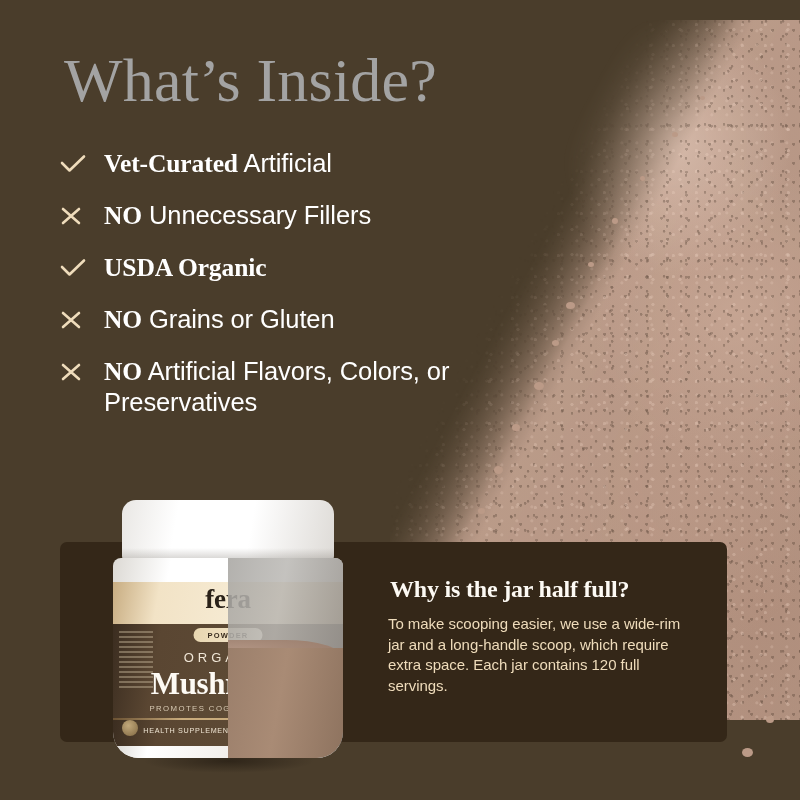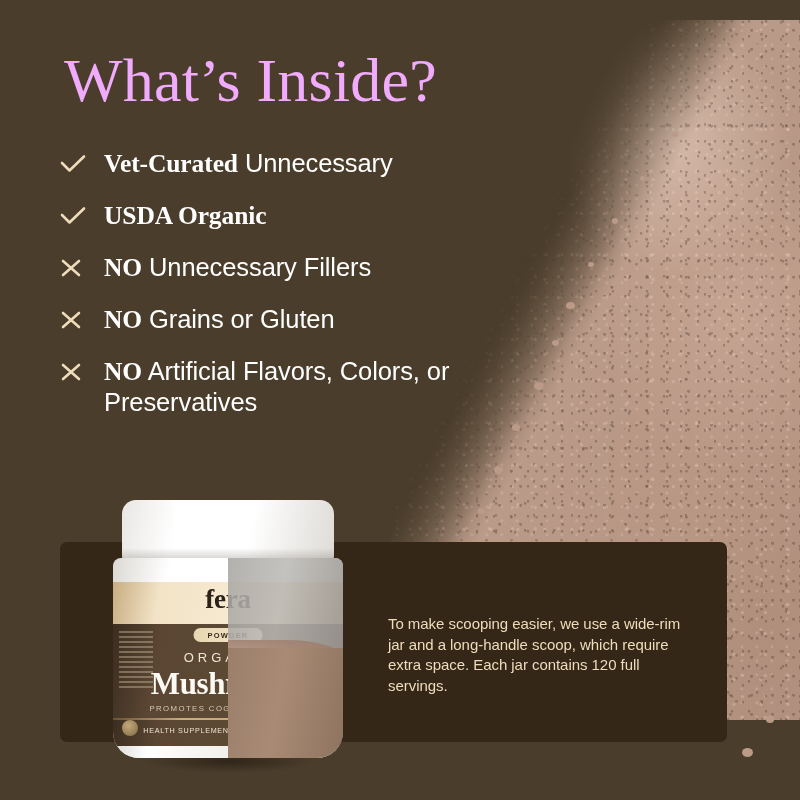--- a/index.html
+++ b/index.html
@@ -50,21 +50,21 @@
   .powder-speck {
     position:absolute; border-radius:50%;
     background:#bb9a87;
   }
 
   
   #headline {
     position:absolute; left:64px; top:48px; z-index:5;
     font-family:"Liberation Serif", serif;
     font-size:62px; line-height:1.06;
-    color:#f0abfc; font-weight:400;
+    color:#a3a3a3; font-weight:400;
     letter-spacing:.2px;
   }
 
   
   #benefits { position:absolute; left:60px; top:148px; z-index:5; width:470px; }
   .benefit-row {
     display:flex; align-items:flex-start;
     margin-bottom:10px; min-height:42px;
   }
   .benefit-icon {
@@ -219,63 +219,64 @@
 <h1 id="headline">What’s Inside?</h1>
 
 <ul id="benefits" style="list-style:none;">
 
   <li class="benefit-row">
     <span class="benefit-icon">
       <svg width="26" height="20" viewBox="0 0 26 20" aria-hidden="true">
         <path d="M2 9 L9.5 16.5 L24 2.5" fill="none" stroke="#efdcbb" stroke-width="2.6" stroke-linecap="round" stroke-linejoin="round"></path>
       </svg>
     </span>
-    <span class="benefit-text"><b>Vet-Curated</b><span> Unnecessary</span></span>
-  </li>
-
+    <span class="benefit-text"><b>Vet-Curated</b><span> Artificial</span></span>
+  </li>
+
+
+  <li class="benefit-row">
+    <span class="benefit-icon">
+      <svg width="22" height="20" viewBox="0 0 22 20" aria-hidden="true">
+        <path d="M3 3 L19 17 M19 3 L3 17" fill="none" stroke="#efdcbb" stroke-width="2.6" stroke-linecap="round"></path>
+      </svg>
+    </span>
+    <span class="benefit-text"><b>NO</b><span> Unnecessary Fillers</span></span>
+  </li>
 
   <li class="benefit-row">
     <span class="benefit-icon">
       <svg width="26" height="20" viewBox="0 0 26 20" aria-hidden="true">
         <path d="M2 9 L9.5 16.5 L24 2.5" fill="none" stroke="#efdcbb" stroke-width="2.6" stroke-linecap="round" stroke-linejoin="round"></path>
       </svg>
     </span>
     <span class="benefit-text"><b>USDA Organic</b><span></span></span>
   </li>
 
   <li class="benefit-row">
     <span class="benefit-icon">
       <svg width="22" height="20" viewBox="0 0 22 20" aria-hidden="true">
         <path d="M3 3 L19 17 M19 3 L3 17" fill="none" stroke="#efdcbb" stroke-width="2.6" stroke-linecap="round"></path>
       </svg>
     </span>
-    <span class="benefit-text"><b>NO</b><span> Unnecessary Fillers</span></span>
+    <span class="benefit-text"><b>NO</b><span> Grains or Gluten</span></span>
   </li>
 
   <li class="benefit-row">
     <span class="benefit-icon">
       <svg width="22" height="20" viewBox="0 0 22 20" aria-hidden="true">
         <path d="M3 3 L19 17 M19 3 L3 17" fill="none" stroke="#efdcbb" stroke-width="2.6" stroke-linecap="round"></path>
       </svg>
     </span>
-    <span class="benefit-text"><b>NO</b><span> Grains or Gluten</span></span>
-  </li>
-
-  <li class="benefit-row">
-    <span class="benefit-icon">
-      <svg width="22" height="20" viewBox="0 0 22 20" aria-hidden="true">
-        <path d="M3 3 L19 17 M19 3 L3 17" fill="none" stroke="#efdcbb" stroke-width="2.6" stroke-linecap="round"></path>
-      </svg>
-    </span>
     <span class="benefit-text"><b>NO</b><span> Artificial Flavors, Colors, or Preservatives</span></span>
   </li>
 
 </ul>
 
 <div id="info-card">
+  <div id="card-heading">Why is the jar half full?</div>
   <div id="card-body">To make scooping easier, we use a wide-rim jar and a long-handle scoop, which require extra space. Each jar contains 120 full servings.</div>
 </div>
 
 <div id="jar">
   <div class="jar-shadow"></div>
   <div class="jar-lid"></div>
   <div class="jar-lid-shade"></div>
 
   <div class="jar-body">
     <div class="label-cream"></div>

